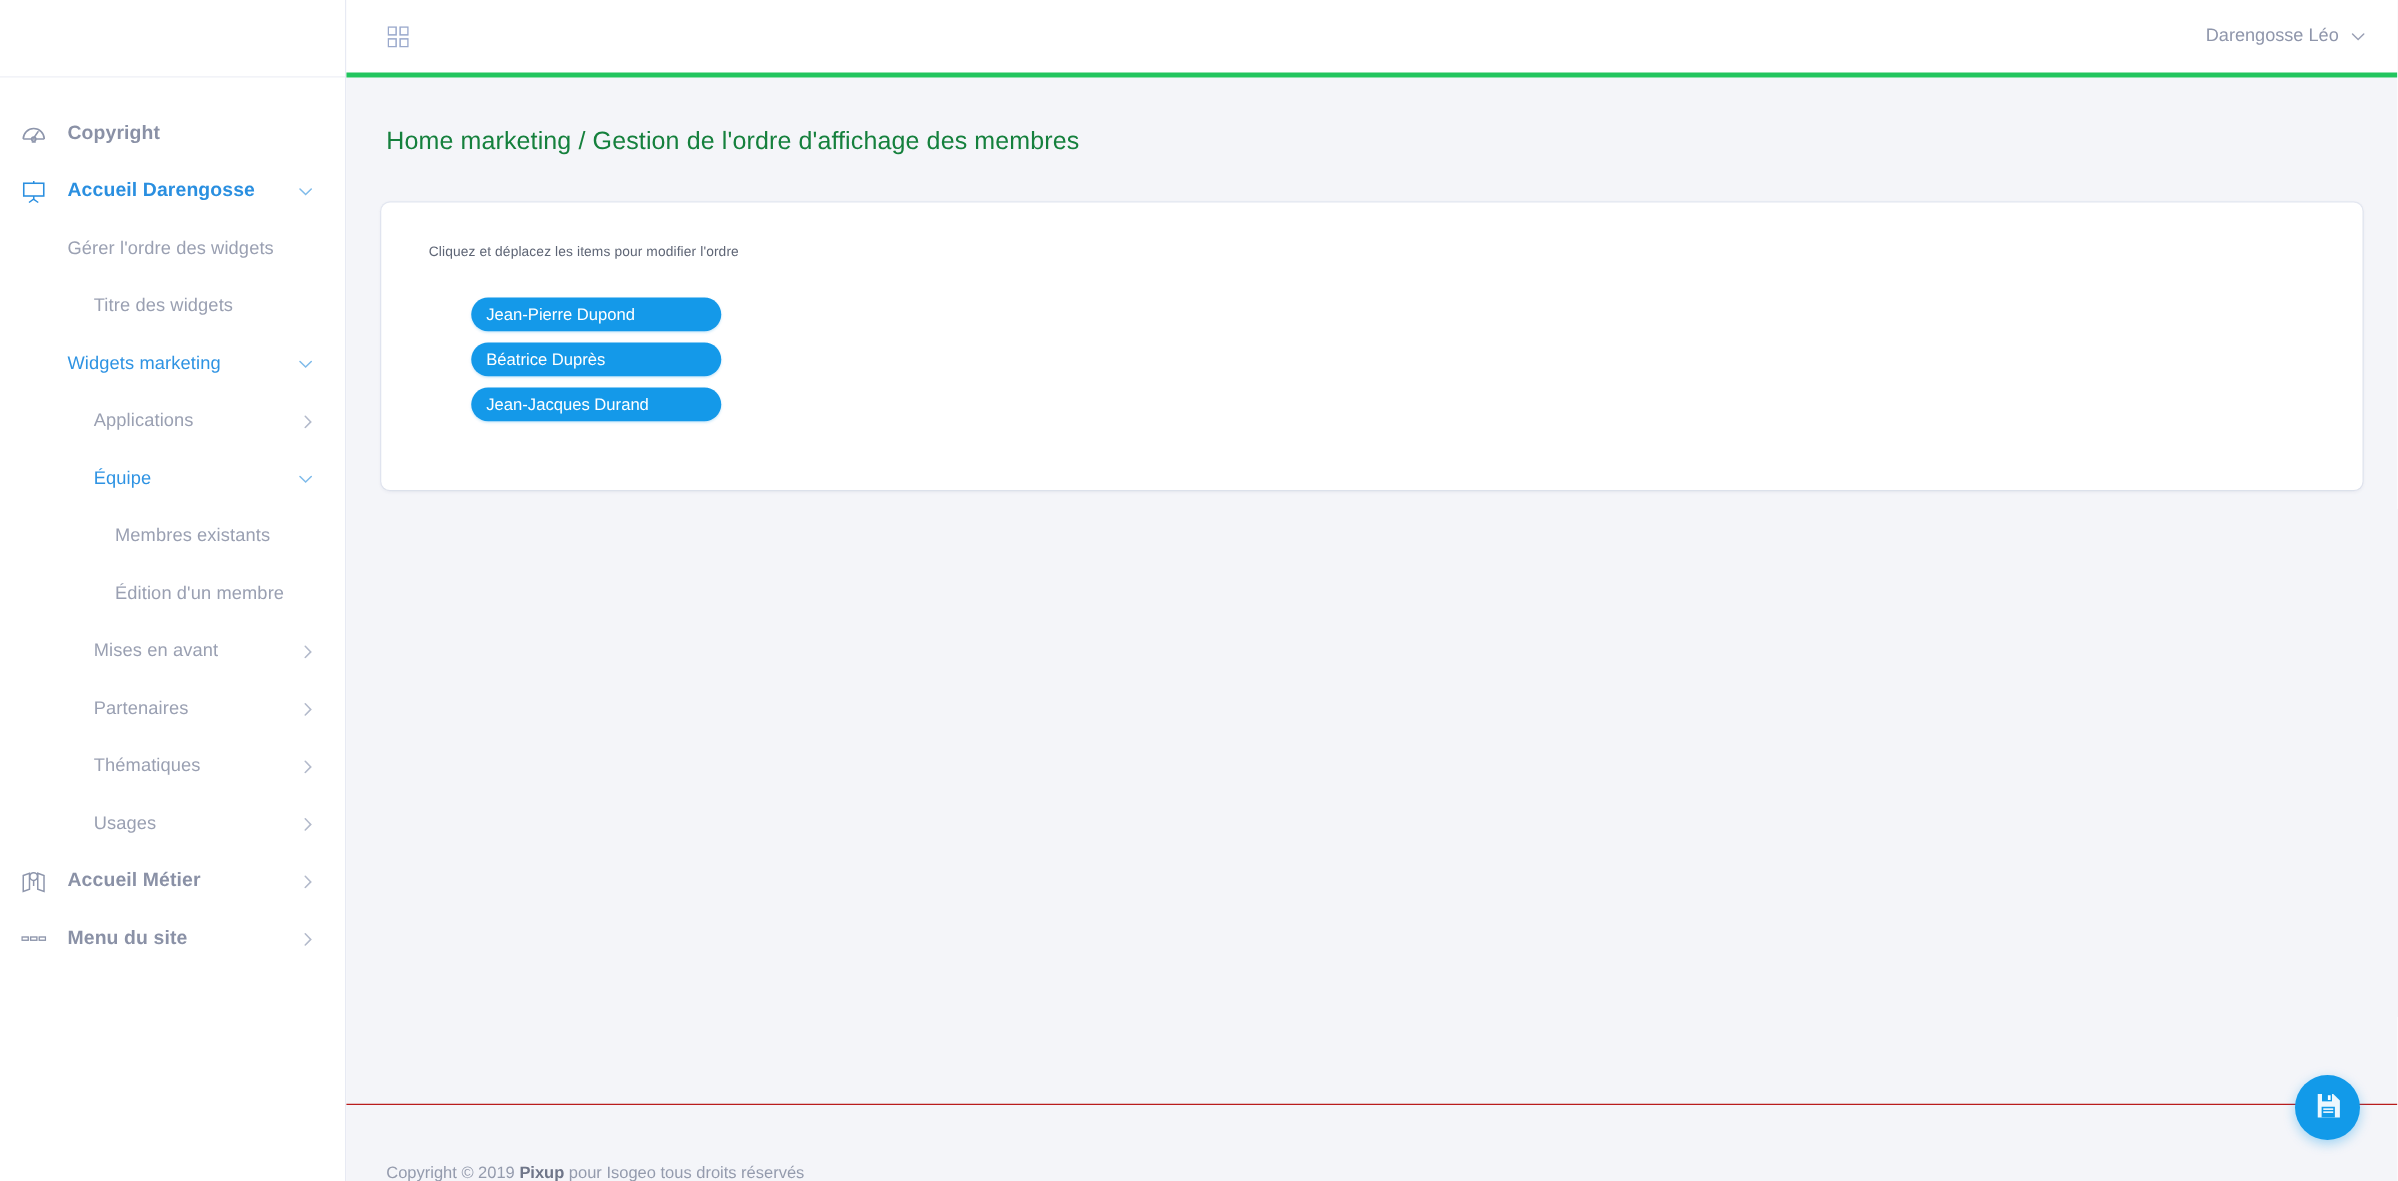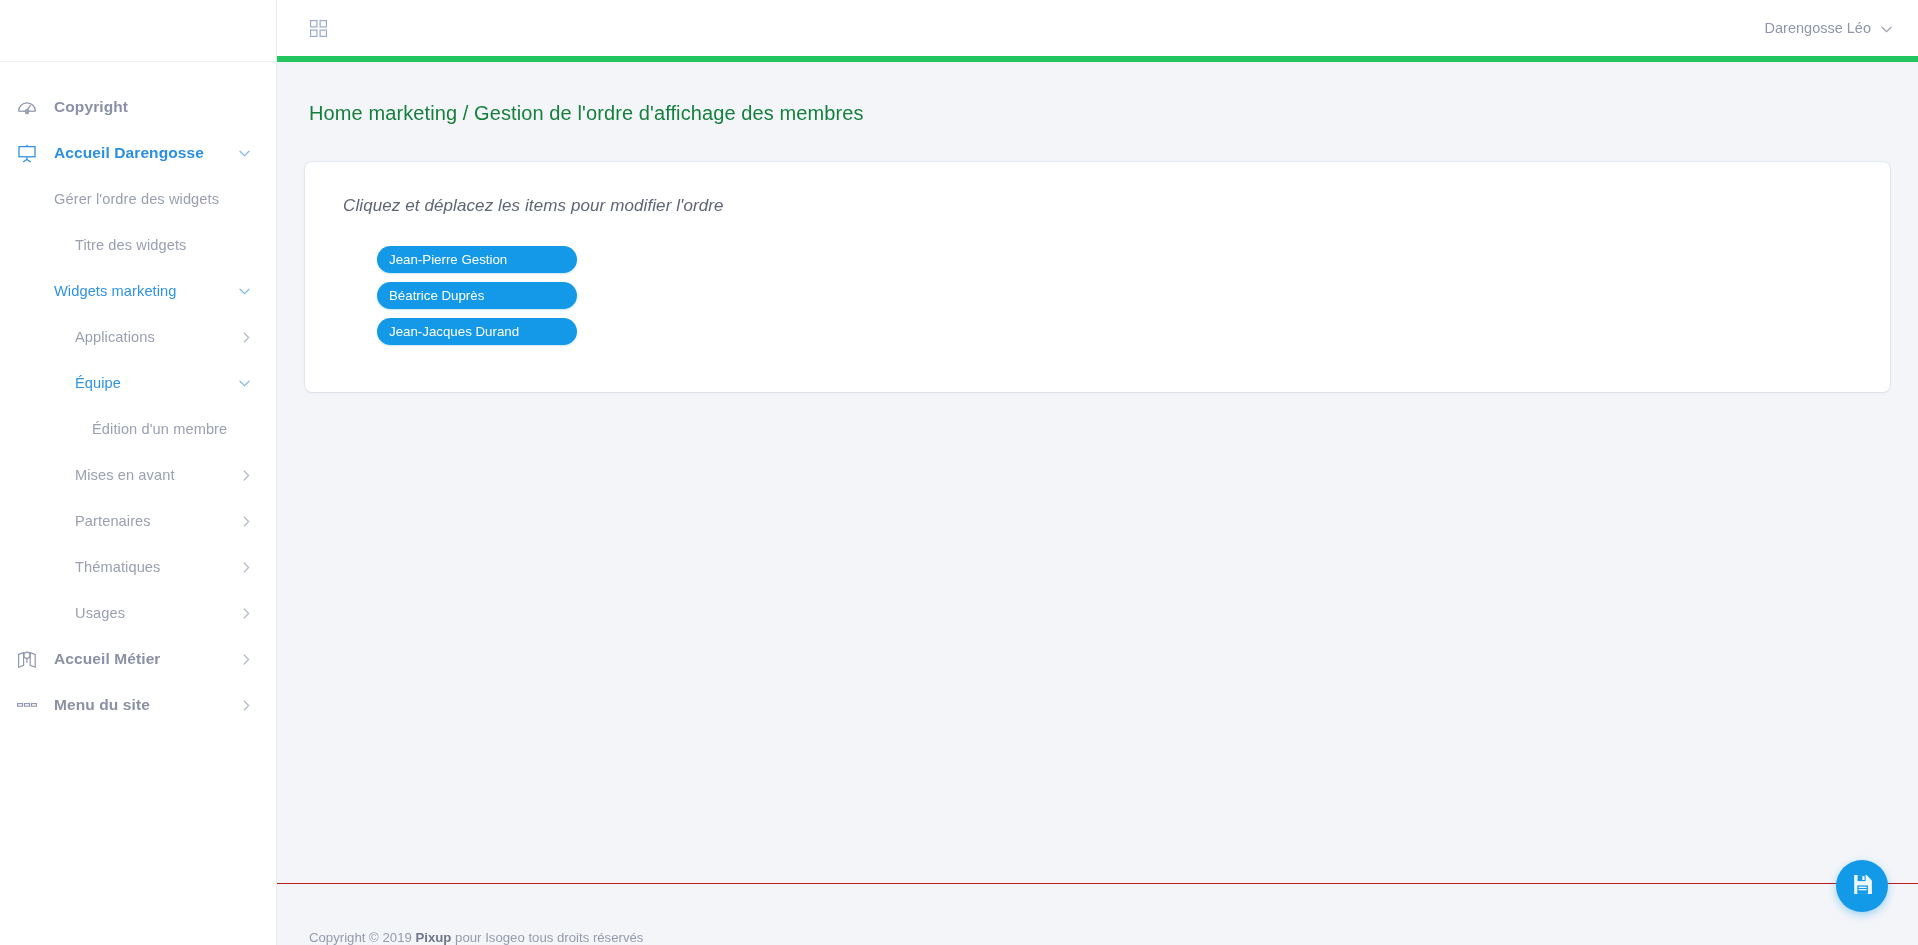--- a/index.html
+++ b/index.html
@@ -81,21 +81,21 @@
     background: #f4f5f9;
     position: relative;
     overflow: hidden;
   }
 
   
   #topbar {
     height: 62px;
     min-height: 62px;
     background: #ffffff;
-    border-bottom: 6px solid #22c55e;
+    border-bottom: 4px solid #22c55e;
     display: flex;
     align-items: center;
     padding: 0 26px 0 28px;
   }
   #grid-btn {
     width: 26px; height: 26px;
     display: flex; align-items: center; justify-content: center;
     cursor: pointer;
   }
   .topbar-right {
@@ -125,25 +125,24 @@
 
   #card {
     margin-top: 37px;
     background: #ffffff;
     border-radius: 7px;
     box-shadow: 0 1px 3px rgba(60,70,110,.07), 0 0 0 1px rgba(225,229,240,.75);
     padding: 26px 26px 30px 26px;
     min-height: 230px;
   }
   #card-title {
-    font-size: 17px;
+    font-size: 11px;
     color: #5e6575;
     padding: 8px 0 0 12px;
     letter-spacing: .1px;
-    font-style: italic;
   }
 
   #sortable-list {
     margin-top: 30px;
     padding-left: 46px;
     display: flex;
     flex-direction: column;
     gap: 9px;
   }
   .sort-item {
@@ -254,20 +253,23 @@
       </div>
       <div class="nav-row lvl2 blue-text blue-chev">
         <span class="nav-label">Équipe</span>
         <span class="nav-chevron">
           <svg width="11" height="7" viewBox="0 0 11 7" fill="none">
             <path d="M1 1.2 L5.5 5.6 L10 1.2" stroke="#7fbbea" stroke-width="1.25" stroke-linecap="round" fill="none"></path>
           </svg>
         </span>
       </div>
       <div class="nav-row lvl3">
+        <span class="nav-label">Membres existants</span>
+      </div>
+      <div class="nav-row lvl3">
         <span class="nav-label">Édition d'un membre</span>
       </div>
       <div class="nav-row lvl2">
         <span class="nav-label">Mises en avant</span>
         <span class="nav-chevron">
           <svg width="7" height="11" viewBox="0 0 7 11" fill="none">
             <path d="M1.2 1 L5.6 5.5 L1.2 10" stroke="#b3bacb" stroke-width="1.25" stroke-linecap="round" fill="none"></path>
           </svg>
         </span>
       </div>
@@ -349,21 +351,21 @@
       </span>
     </div>
   </header>
 
   <main id="content">
     <div id="breadcrumb">Home marketing / Gestion de l'ordre d'affichage des membres</div>
 
     <section id="card">
       <div id="card-title">Cliquez et déplacez les items pour modifier l'ordre</div>
       <div id="sortable-list">
-          <div class="sort-item">Jean-Pierre Gestion</div>
+          <div class="sort-item">Jean-Pierre Dupond</div>
           <div class="sort-item">Béatrice Duprès</div>
           <div class="sort-item">Jean-Jacques Durand</div>
         </div>
     </section>
   </main>
 
   <footer id="footer">
     <div id="footer-text">
       <span>Copyright © 2019 </span><b>Pixup</b><span> pour Isogeo tous droits réservés</span>
     </div>

